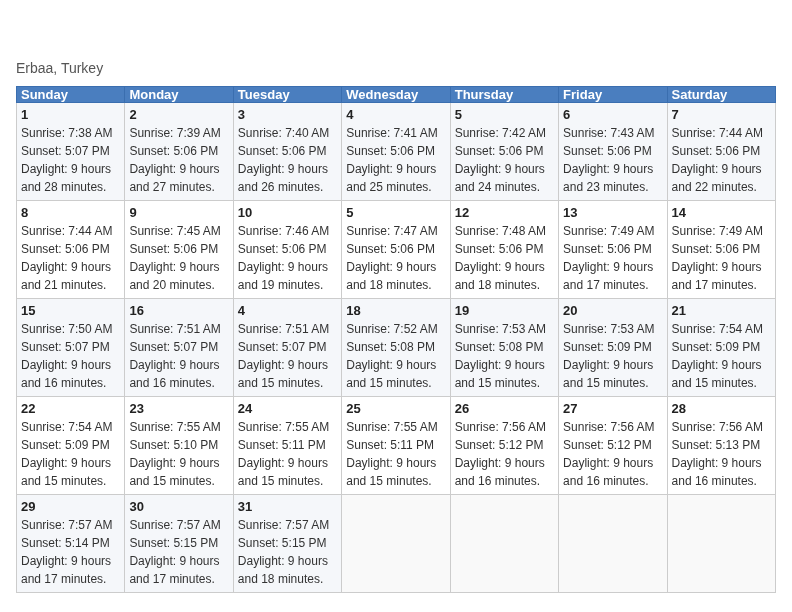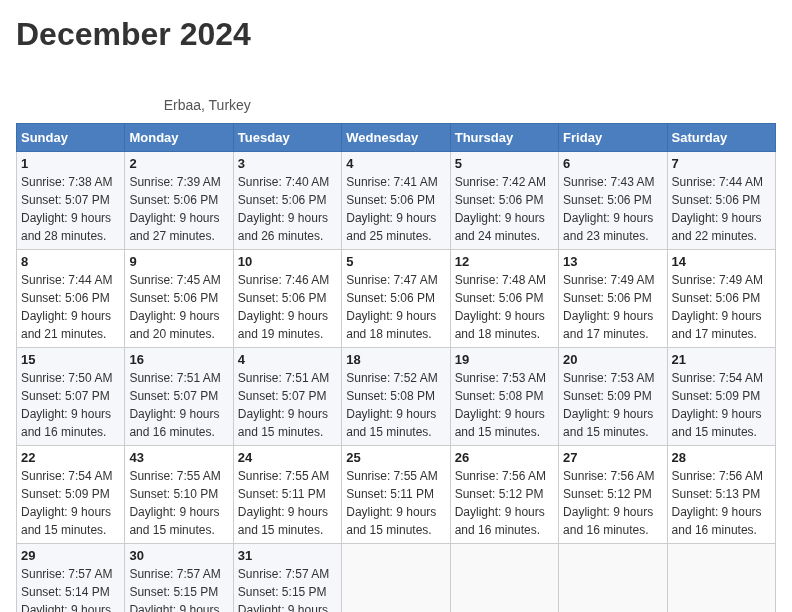--- a/index.html
+++ b/index.html
@@ -49,21 +49,21 @@
       margin-top: 44px;
     }
     .calendar {
       width: 100%;
       border-collapse: collapse;
       font-size: 10.5px;
     }
     .calendar thead th {
       background: #4a7ebf;
       color: #fff;
-      padding: 6px 4px;
+      padding: 0 4px;
       text-align: left;
       font-size: 13px;
       font-weight: bold;
       border: 1px solid #3a6eaf;
     }
     .calendar tbody td {
       vertical-align: top;
       border: 1px solid #ccc;
       padding: 4px 4px;
       width: 108px;
@@ -90,21 +90,20 @@
     }
     .empty-cell {
       background: #f9f9f9 !important;
     }
   </style>
 </head>
 <body>
 
 <div class="header">
   <div class="title-block">
-    <div class="month-title">December 2024</div>
     <div class="location">Erbaa, Turkey</div>
   </div>
 </div>
 
 <table class="calendar">
   <thead>
     <tr>
     <th>Sunday</th>
         <th>Monday</th>
         <th>Tuesday</th>
@@ -204,21 +203,21 @@
         <span class="day-number">21</span>
         <span class="day-info">Sunrise: 7:54 AM<br>Sunset: 5:09 PM<br>Daylight: 9 hours and 15 minutes.</span>
       </td>
       </tr>
       <tr>
         <td>
         <span class="day-number">22</span>
         <span class="day-info">Sunrise: 7:54 AM<br>Sunset: 5:09 PM<br>Daylight: 9 hours and 15 minutes.</span>
       </td>
         <td>
-        <span class="day-number">43</span>
+        <span class="day-number">23</span>
         <span class="day-info">Sunrise: 7:55 AM<br>Sunset: 5:10 PM<br>Daylight: 9 hours and 15 minutes.</span>
       </td>
         <td>
         <span class="day-number">24</span>
         <span class="day-info">Sunrise: 7:55 AM<br>Sunset: 5:11 PM<br>Daylight: 9 hours and 15 minutes.</span>
       </td>
         <td>
         <span class="day-number">25</span>
         <span class="day-info">Sunrise: 7:55 AM<br>Sunset: 5:11 PM<br>Daylight: 9 hours and 15 minutes.</span>
       </td>

